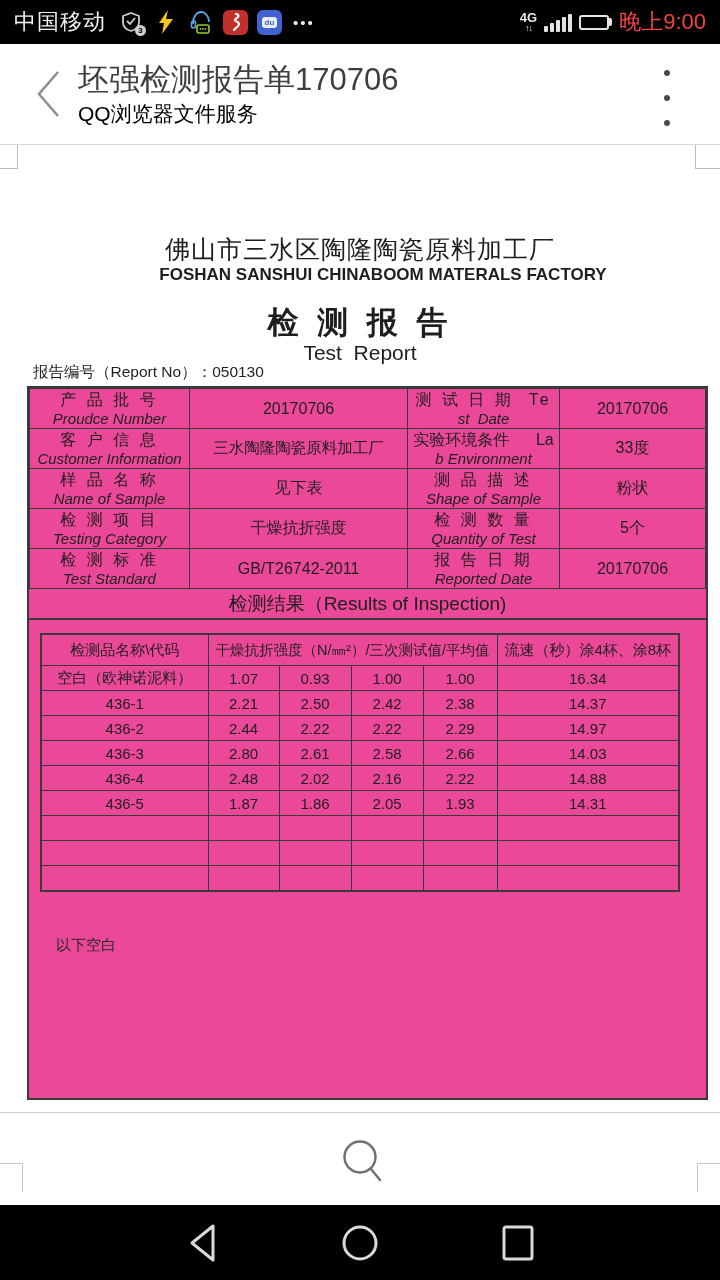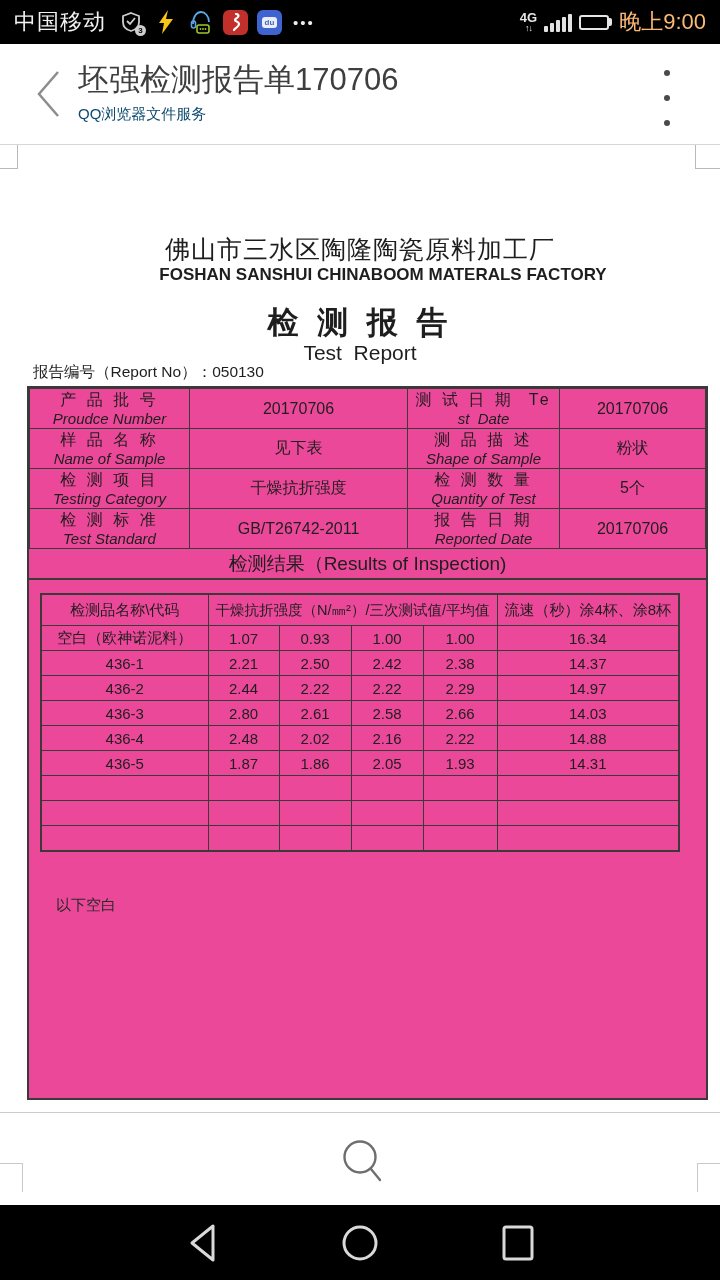--- a/index.html
+++ b/index.html
@@ -22,29 +22,29 @@
   .sb-right{margin-left:auto;display:flex;align-items:center;gap:7px;}
   .netblock{display:flex;flex-direction:column;align-items:center;line-height:1;}
   .net4g{font-size:13px;font-weight:bold;color:#e8e8e8;}
   .netarrows{font-size:9px;letter-spacing:-1px;color:#e8e8e8;}
   .signal{display:flex;align-items:flex-end;gap:2px;height:20px;}
   .signal i{display:block;width:4px;background:#e2e2e2;border-radius:1px;}
   .battery{display:flex;align-items:center;}
   .batt-body{width:30px;height:15px;border:2px solid #e6e6e6;border-radius:3px;padding:1px;box-sizing:border-box;}
   .batt-fill{height:100%;width:80%;background:#d9d9d9;border-radius:1px;}
   .batt-nub{width:3px;height:8px;background:#e6e6e6;border-radius:0 2px 2px 0;}
-  .sb-time{font-size:22px;color:#fdba74;}
+  .sb-time{font-size:22px;color:#ef4444;}
 
   
   .app-header{position:absolute;left:0;top:44px;width:720px;height:101px;background:#fff;
               border-bottom:1px solid #d6d6d6;display:flex;align-items:center;box-sizing:border-box;}
   .back-btn{width:60px;height:70px;margin-left:18px;display:flex;align-items:center;justify-content:center;cursor:pointer;}
   .titles{display:flex;flex-direction:column;}
   .app-title{font-size:31px;color:#3e3e3e;line-height:40px;}
-  .app-subtitle{font-size:15px;color:#0c4a6e;line-height:28px;}
+  .app-subtitle{font-size:21px;color:#000000;line-height:28px;}
   .kebab{position:absolute;right:38px;top:26px;width:30px;height:56px;display:flex;flex-direction:column;
          align-items:center;justify-content:space-between;cursor:pointer;}
   .kebab i{width:6px;height:6px;border-radius:50%;background:#4a4a4a;}
 
   
   .mark{position:absolute;}
   .mark-tl{left:0;top:145px;width:17px;height:23px;border-right:1px solid #b9b9b9;border-bottom:1px solid #b9b9b9;}
   .mark-tr{right:0;top:145px;width:24px;height:23px;border-left:1px solid #b9b9b9;border-bottom:1px solid #b9b9b9;}
   .page-bottom-line{left:0;top:1112px;width:720px;height:1px;background:#cccccc;}
   .mark-bl{left:0;top:1163px;width:22px;height:28px;border-right:1px solid #c9c9c9;border-top:1px solid #c9c9c9;}
@@ -183,20 +183,32 @@
           </td>
       <td class="val">20170706</td>
       <td>
             <div class="cl zh">测 试 日 期  Te</div>
             <div class="cl en">st  Date</div>
           </td>
       <td class="val">20170706</td>
     </tr>
     <tr>
       <td>
+            <div class="cl zh">客 户 信 息</div>
+            <div class="cl en">Customer Information</div>
+          </td>
+      <td class="val" style="font-size:15.5px">三水陶隆陶瓷原料加工厂</td>
+      <td>
+            <div class="cl zh" style="letter-spacing:0">实验环境条件      La</div>
+            <div class="cl en">b Environment</div>
+          </td>
+      <td class="val">33度</td>
+    </tr>
+    <tr>
+      <td>
             <div class="cl zh">样 品 名 称</div>
             <div class="cl en">Name of Sample</div>
           </td>
       <td class="val">见下表</td>
       <td>
             <div class="cl zh">测 品 描 述</div>
             <div class="cl en">Shape of Sample</div>
           </td>
       <td class="val">粉状</td>
     </tr>

